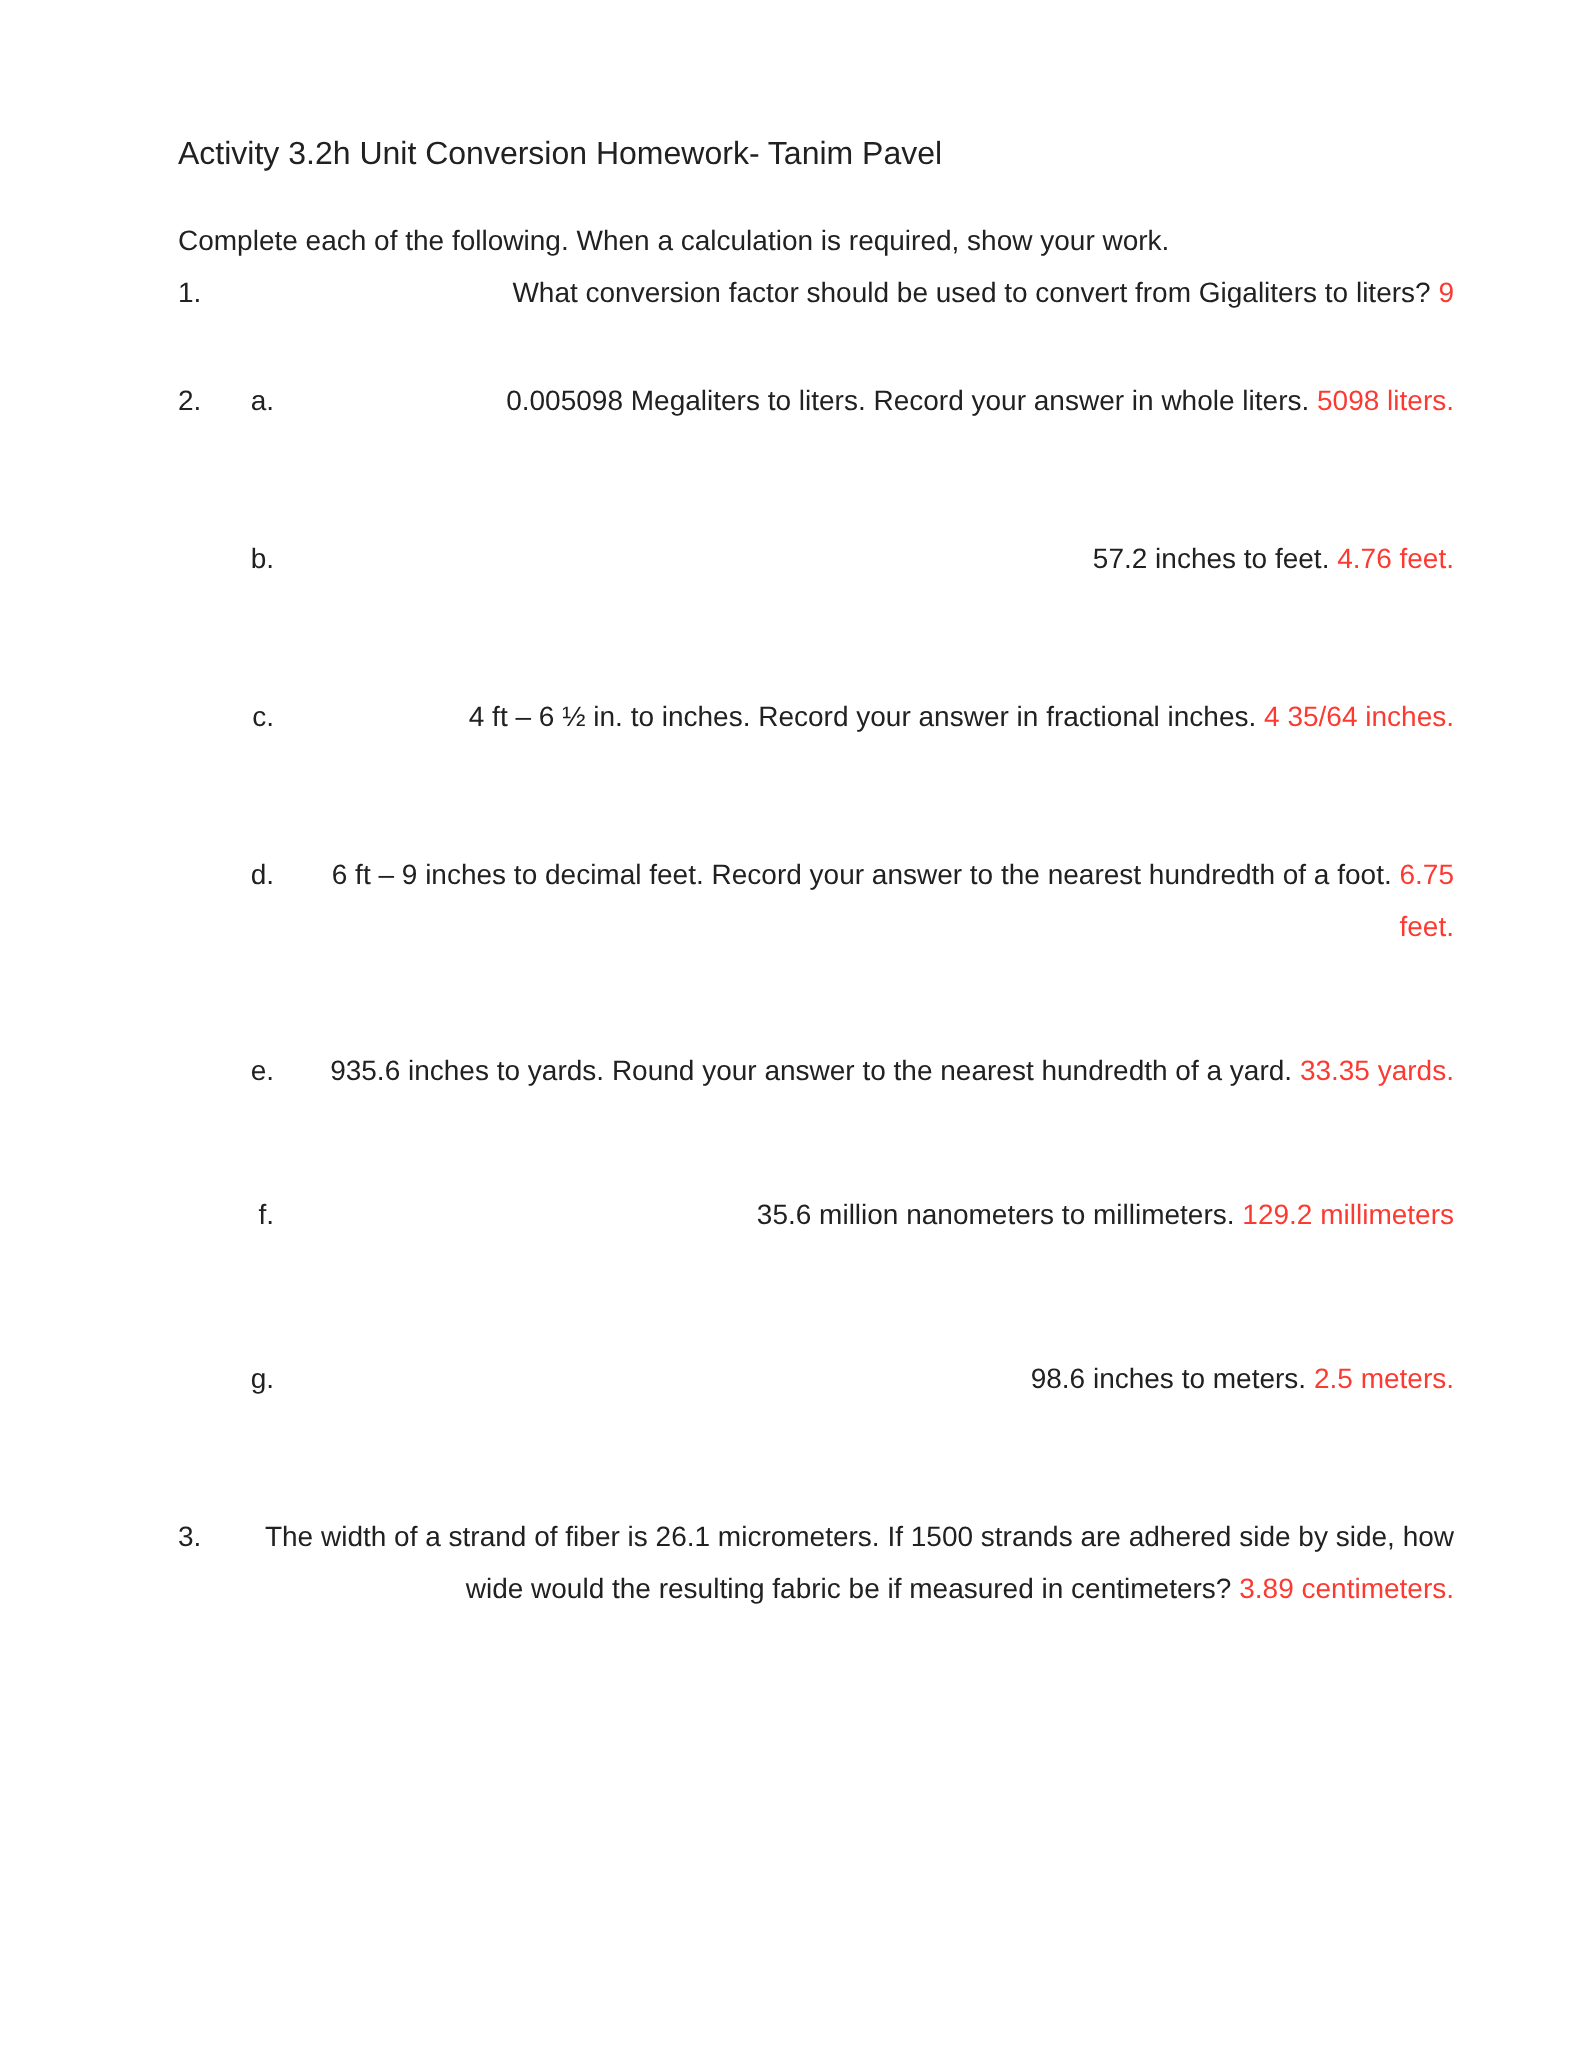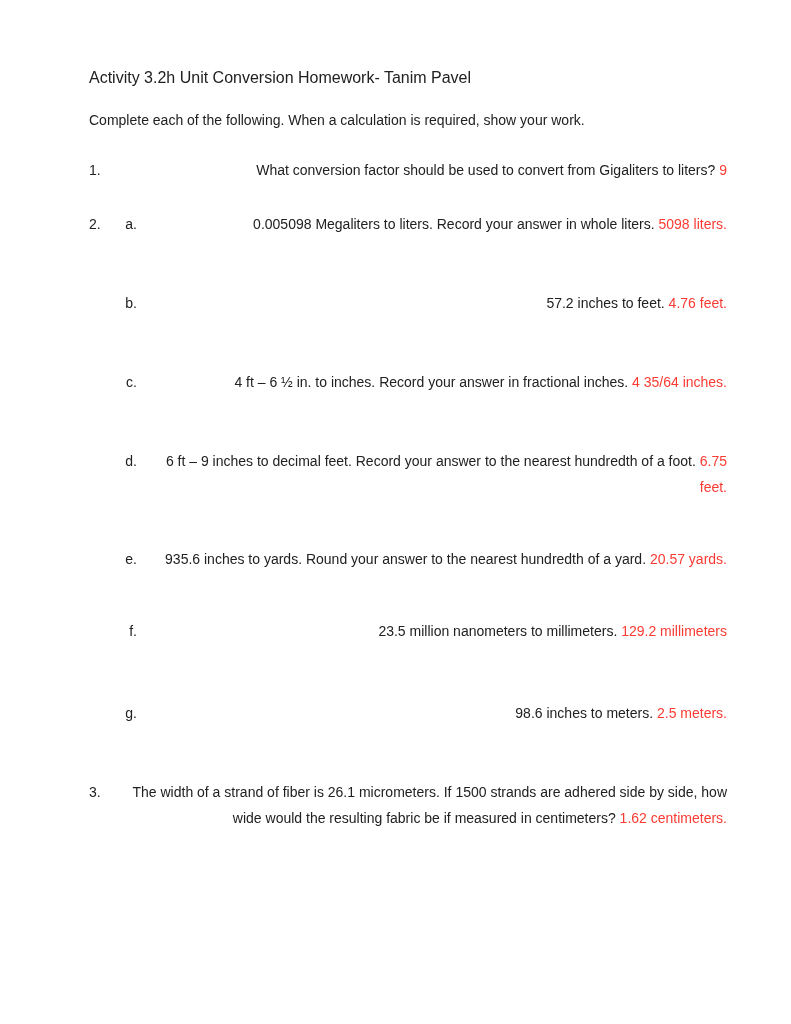--- a/index.html
+++ b/index.html
@@ -20,21 +20,21 @@
   }
   .doc-title {
     font-size: 16px;
     line-height: 24px;
     margin: 0 0 17px 0;
     font-weight: normal;
   }
   .intro {
     font-size: 14px;
     line-height: 26px;
-    margin: 0 0 24px 0;
+    margin: 0 0 0 0;
   }
   .q {
     display: flex;
     font-size: 14px;
     line-height: 26px;
     align-items: flex-start;
   }
   .q > .marker { flex: 0 0 24px; }
   .q > .qtext { flex: 1; min-width: 0; text-align: right; }
   .q1 { margin-bottom: 28px; }
@@ -105,45 +105,45 @@
           <div class="qtext">
             <span>6 ft – 9 inches to decimal feet. Record your answer to the nearest hundredth of a foot.</span>
             <span class="ans">6.75 feet.</span>
           </div>
         </div>
 
         <div class="sub sub-e">
           <span class="marker">e.</span>
           <div class="qtext">
             <span>935.6 inches to yards. Round your answer to the nearest hundredth of a yard.</span>
-            <span class="ans">20.57 yards.</span>
+            <span class="ans">33.35 yards.</span>
           </div>
         </div>
 
         <div class="sub sub-f">
           <span class="marker">f.</span>
           <div class="qtext">
-            <span>23.5 million nanometers to millimeters.</span>
+            <span>35.6 million nanometers to millimeters.</span>
             <span class="ans">129.2 millimeters</span>
           </div>
         </div>
 
         <div class="sub sub-g">
           <span class="marker">g.</span>
           <div class="qtext">
             <span>98.6 inches to meters.</span>
             <span class="ans">2.5 meters.</span>
           </div>
         </div>
 
       </div>
     </div>
   </div>
 
   <div class="q q3">
     <span class="marker">3.</span>
     <div class="qtext">
       <span>The width of a strand of fiber is 26.1 micrometers. If 1500 strands are adhered side by side, how wide would the resulting fabric be if measured in centimeters?</span>
-      <span class="ans">1.62 centimeters.</span>
+      <span class="ans">3.89 centimeters.</span>
     </div>
   </div>
 
 </div>
 
 </body></html>

